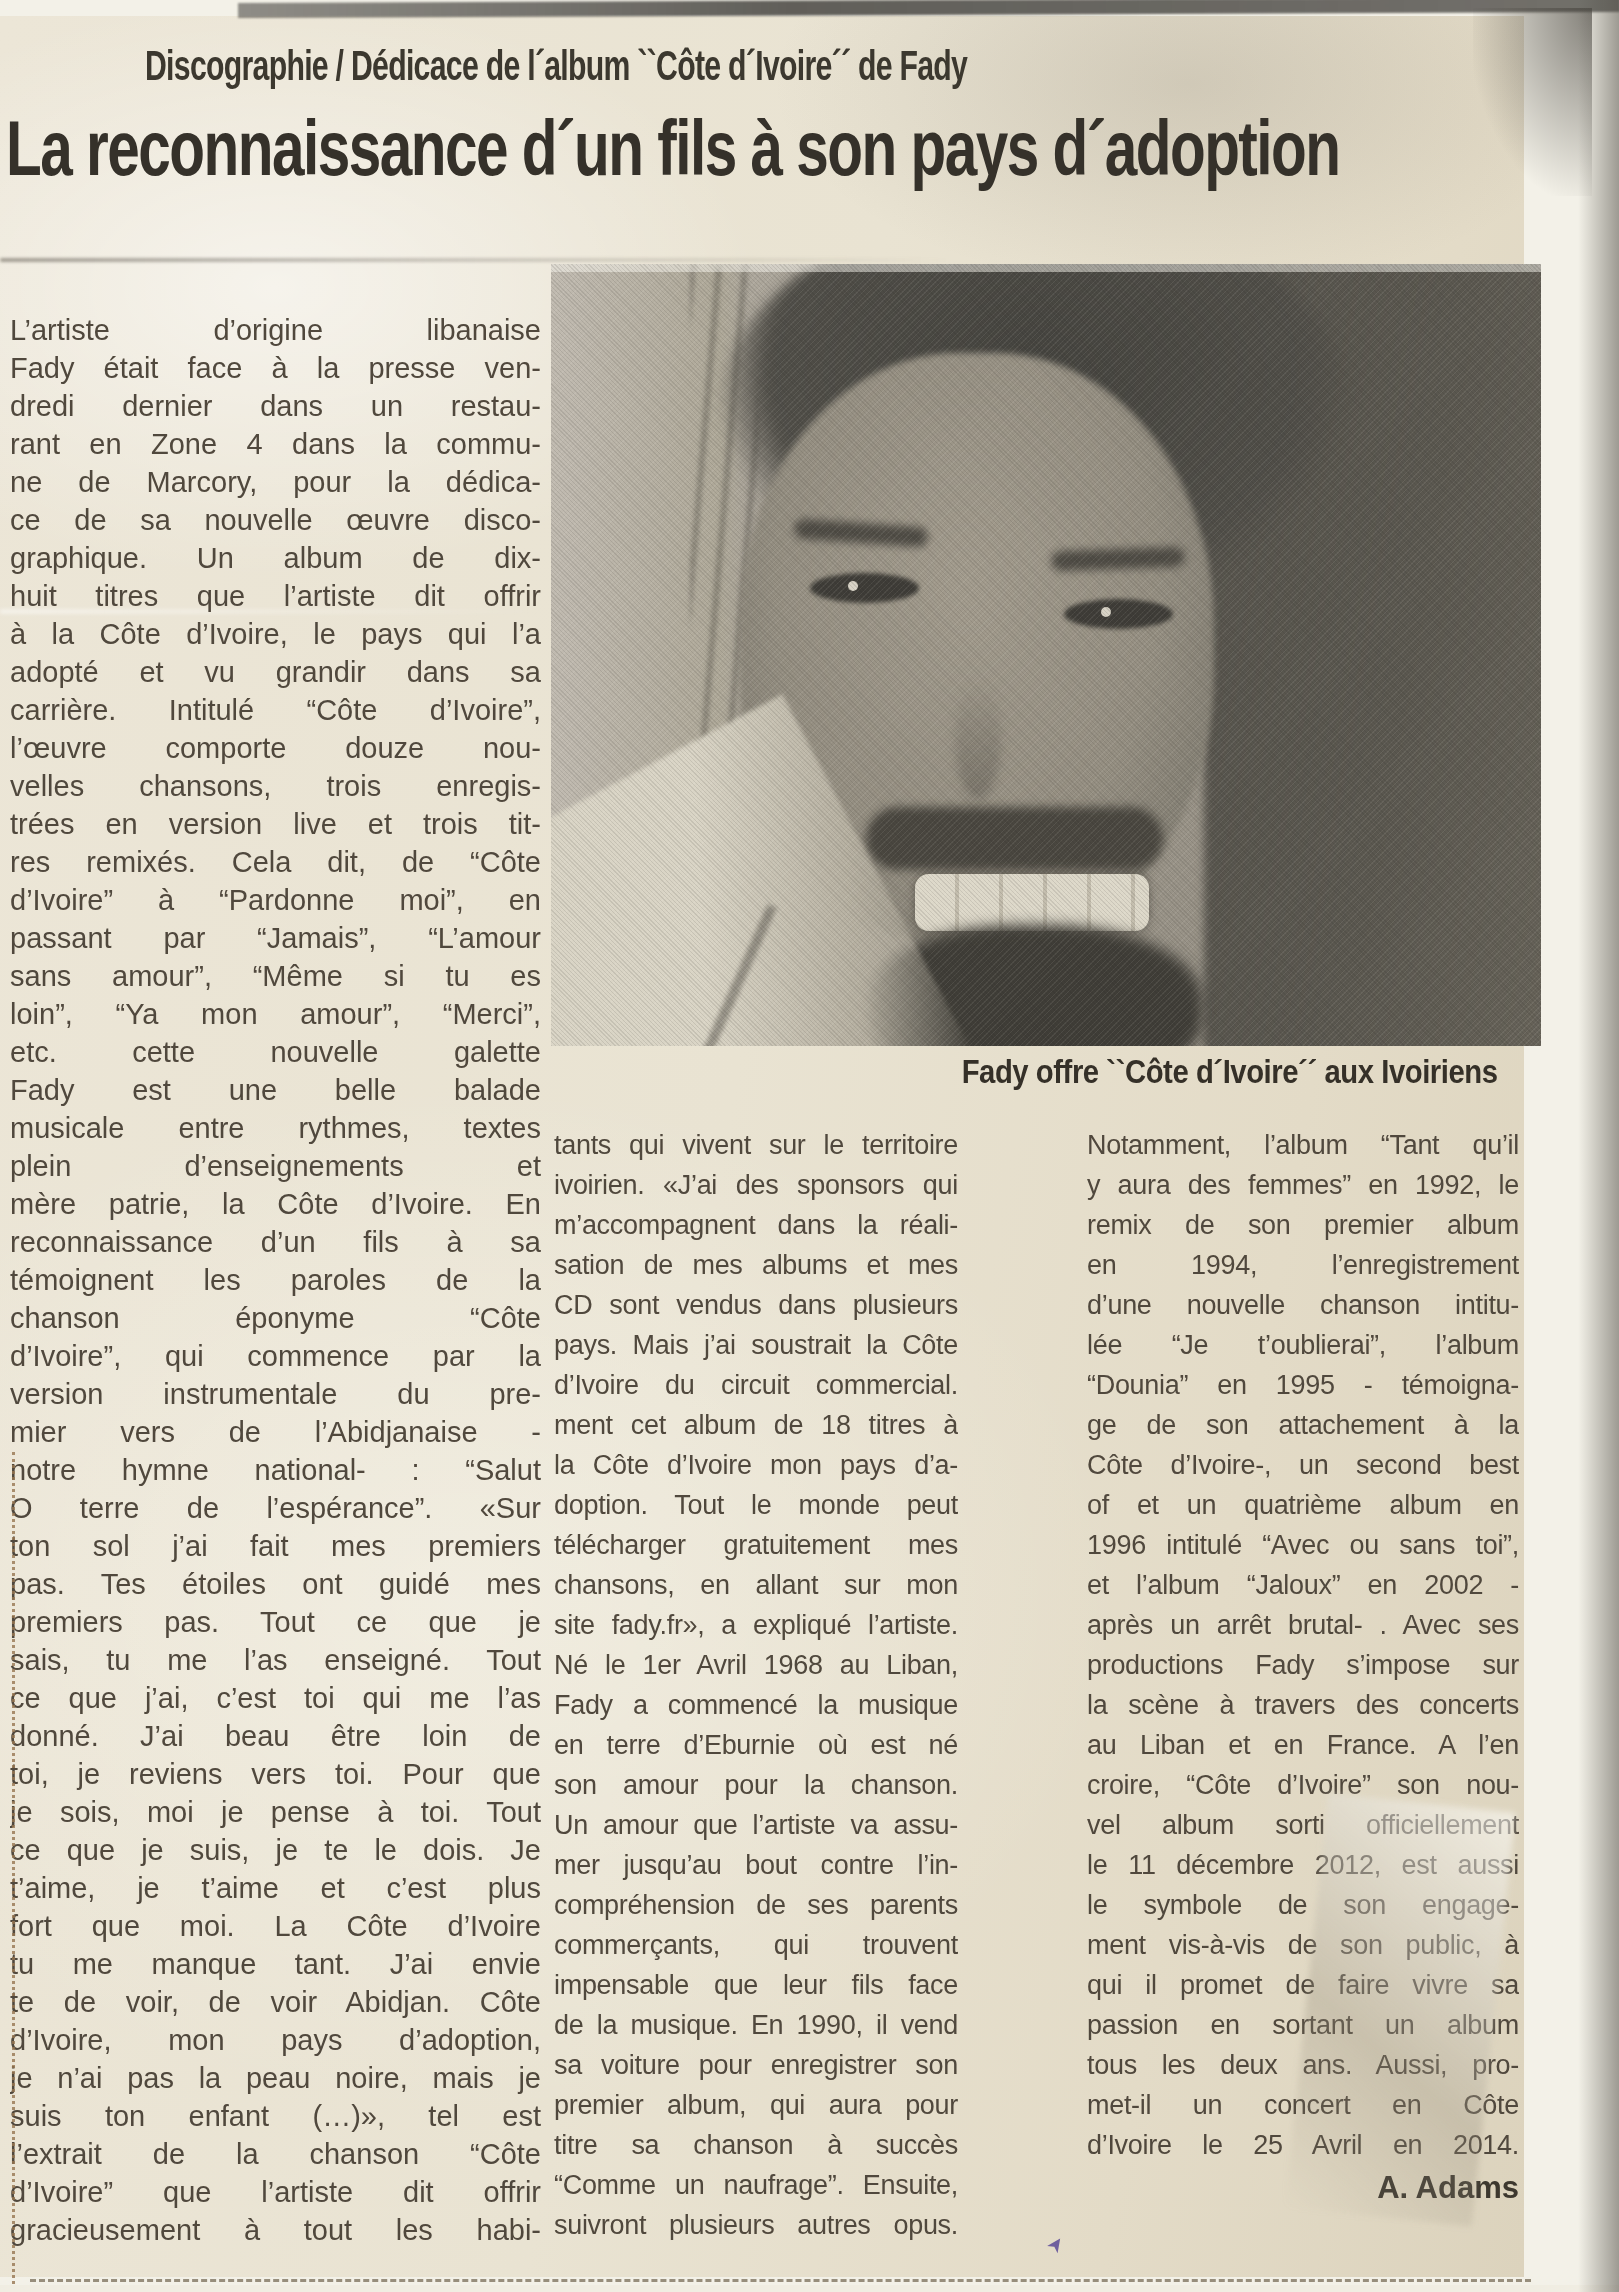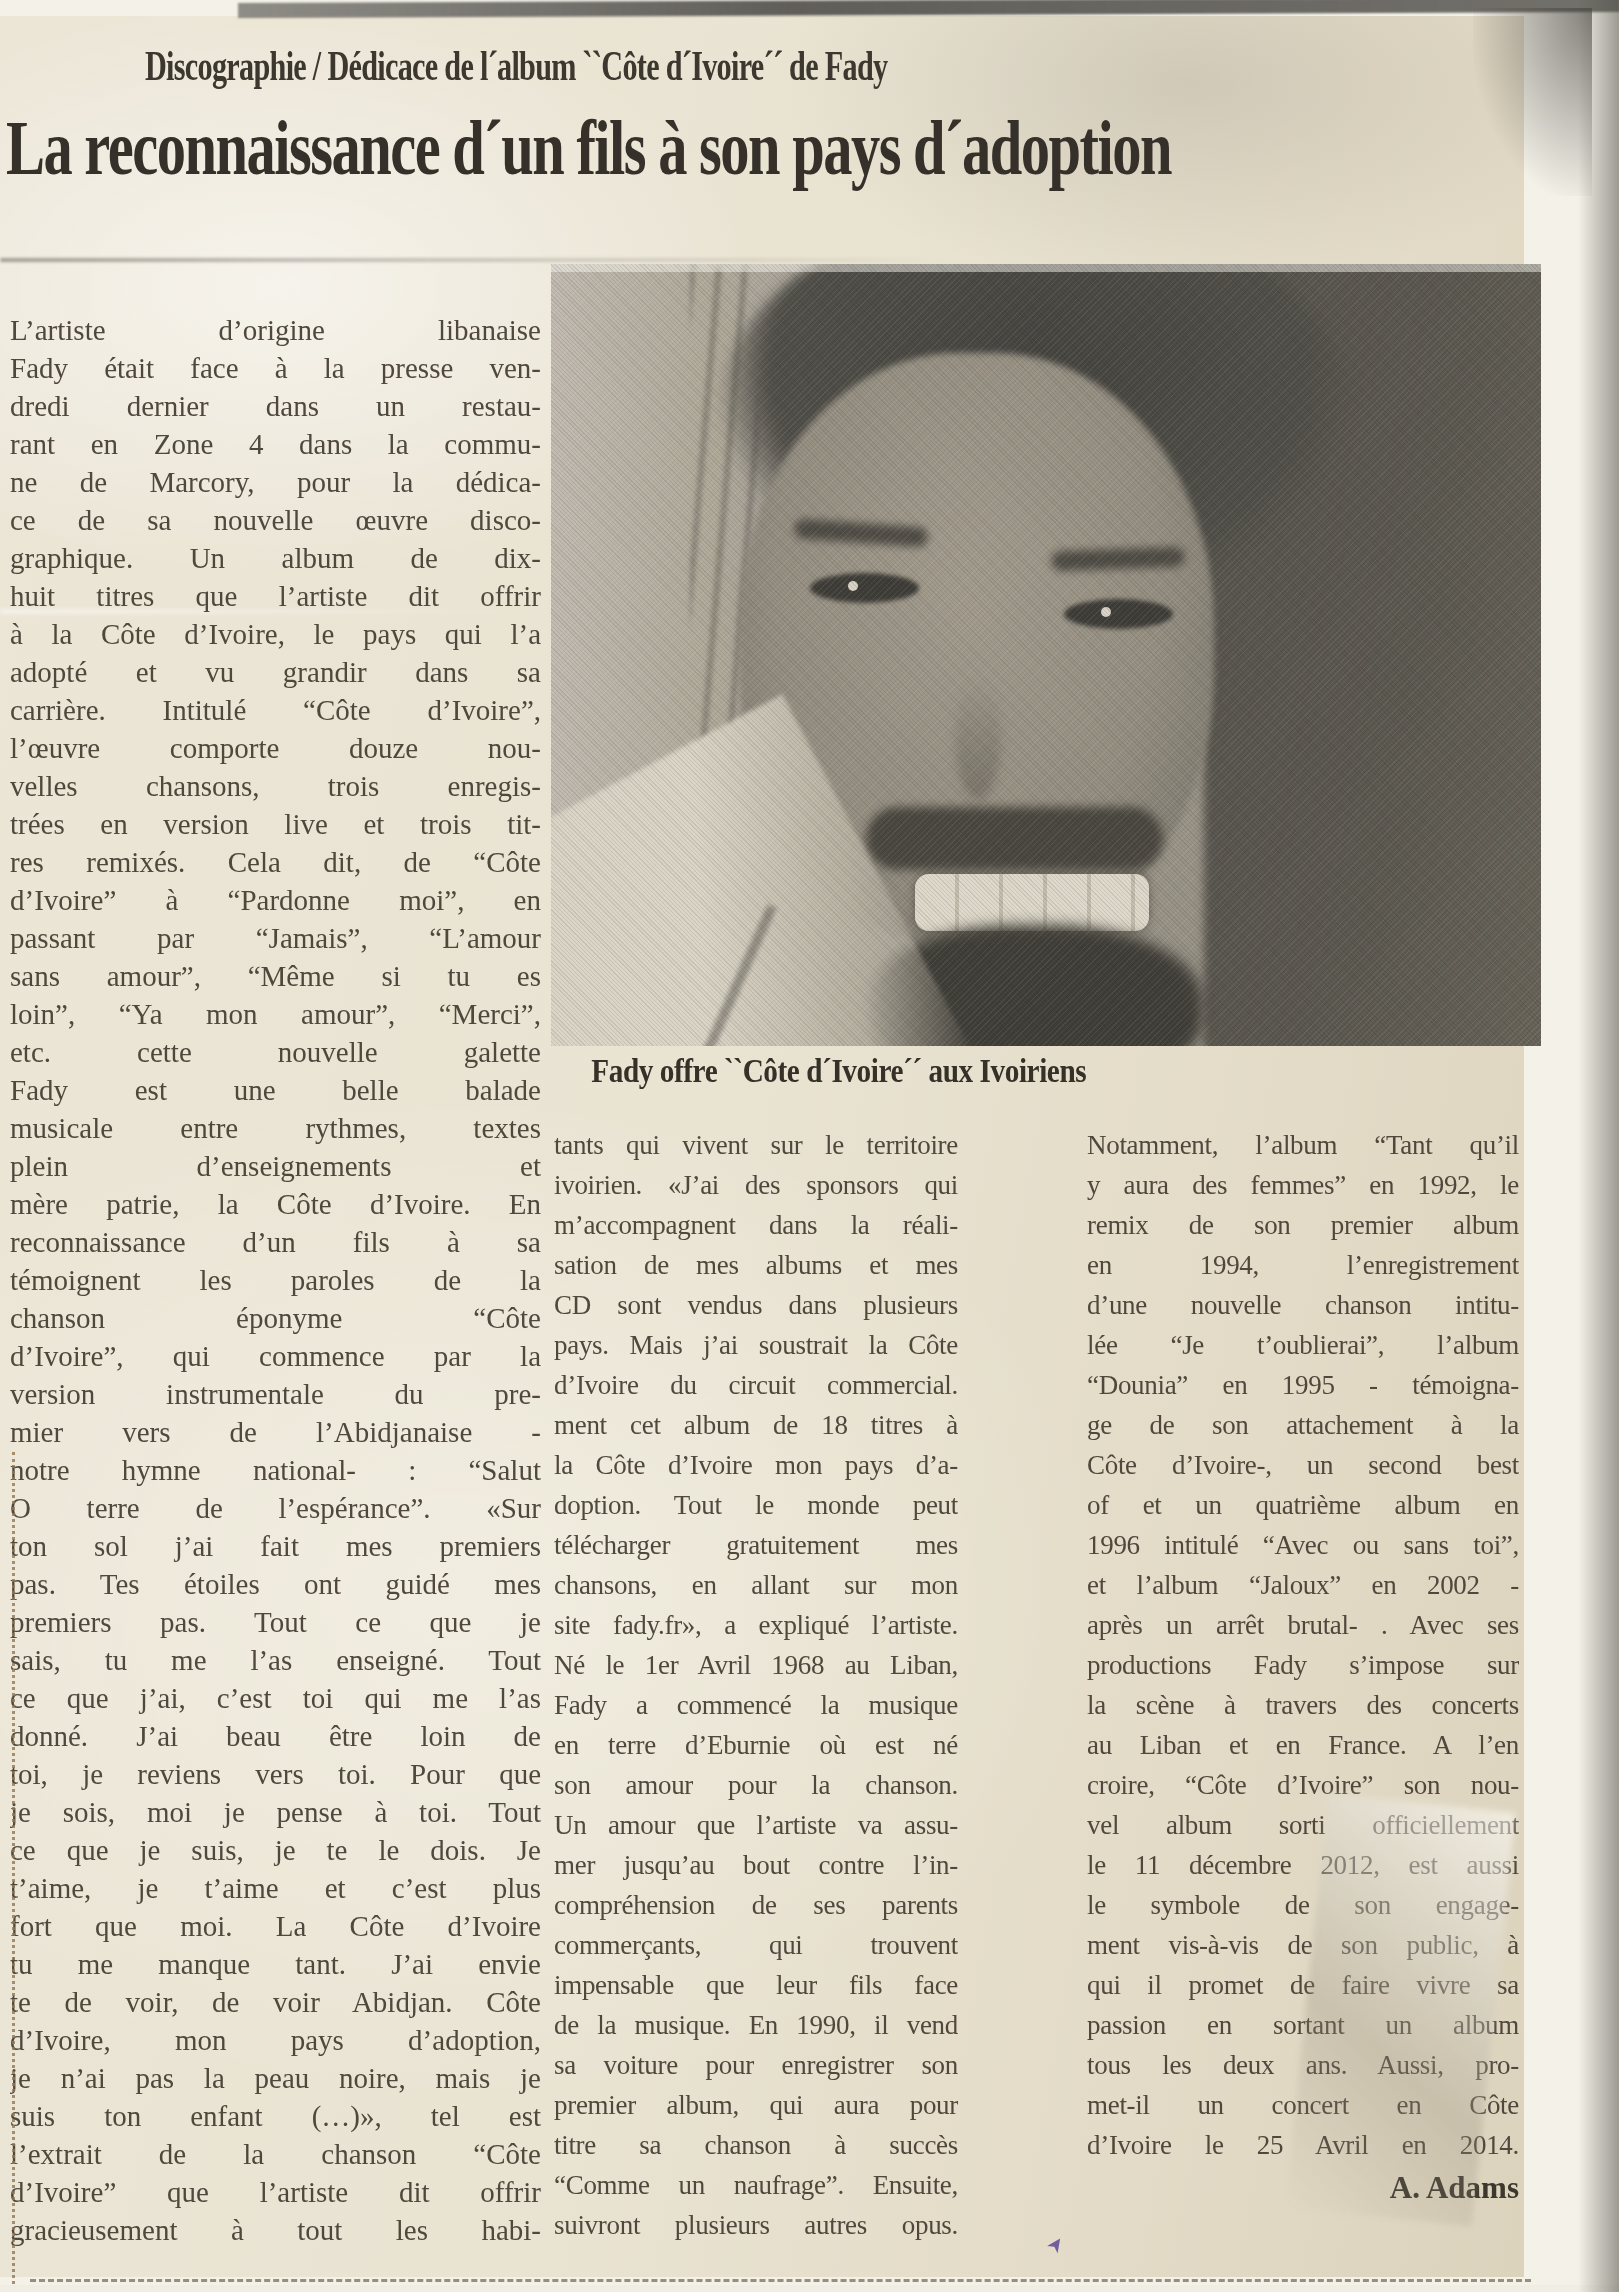--- a/index.html
+++ b/index.html
@@ -6,21 +6,20 @@
   body{width:1620px;height:2293px;position:relative;overflow:hidden;
        font-family:"Liberation Sans",sans-serif;}
   .scan{position:absolute;inset:0;}
   
   .paper{position:absolute;left:0;top:16px;width:1524px;height:2261px;
     background:
       radial-gradient(ellipse 693px 416px at 18% 12%, rgba(255,255,255,.55), transparent 70%),
       radial-gradient(ellipse 594px 297px at 78% 3%, rgba(120,112,98,.20), transparent 70%),
       radial-gradient(ellipse 891px 693px at 30% 70%, rgba(255,255,250,.35), transparent 75%),
       linear-gradient(100deg,#ece6d7 0%,#e9e3d2 48%,#e3dbc7 78%,#dcd3bd 100%);
-    font-family: Liberation Serif, serif;
   }
   .crease{position:absolute;left:0;top:242px;width:950px;height:4px;
     background:linear-gradient(90deg,rgba(70,64,55,.45),rgba(70,64,55,.18) 60%,transparent);
     filter:blur(1.5px);border-radius:2px;}
   .crease2{position:absolute;left:0;top:594px;width:554px;height:3px;
     background:linear-gradient(90deg,rgba(255,255,255,.8),transparent);filter:blur(2px);}
   
   .edge-top{position:absolute;left:238px;top:0;width:1382px;height:15px;
     background:linear-gradient(90deg,rgba(60,58,54,.55),rgba(60,58,54,.8) 40%,rgba(60,58,54,.7));
     transform:rotate(-.25deg);filter:blur(1px);}
@@ -95,21 +94,21 @@
     background:linear-gradient(115deg,#d9d4c5 55%,#b6b0a1 80%,transparent);
     transform:rotate(-28deg);filter:blur(2px);}
   .ph-collar{left:178px;top:634px;width:10px;height:188px;background:rgba(88,84,76,.5);
     transform:rotate(24deg);filter:blur(2px);}
   .ph-halftone{left:0;top:0;width:100%;height:100%;opacity:.5;
     background:
      repeating-linear-gradient(45deg,rgba(42,40,36,.22) 0 1px,transparent 1px 3px),
      repeating-linear-gradient(-45deg,rgba(250,248,240,.16) 0 1px,transparent 1px 4px);}
   .ph-topedge{left:0;top:0;width:100%;height:8px;background:rgba(250,248,240,.5);}
   
-  .caption{position:absolute;left:551px;top:1036px;width:990px;text-align:left;
+  .caption{position:absolute;left:551px;top:1036px;width:990px;text-align:right;
     font-weight:bold;font-size:34px;color:#353028;}
   .caption span{display:inline-block;transform:scaleX(.86);letter-spacing:-0.5px;white-space:nowrap;}
   .ink-mark{position:absolute;left:1047px;top:2216px;font-size:20px;color:#6f5f9e;
     transform:rotate(-55deg);}
 </style>
 </head>
 <body>
 
 <div class="scan">
 

